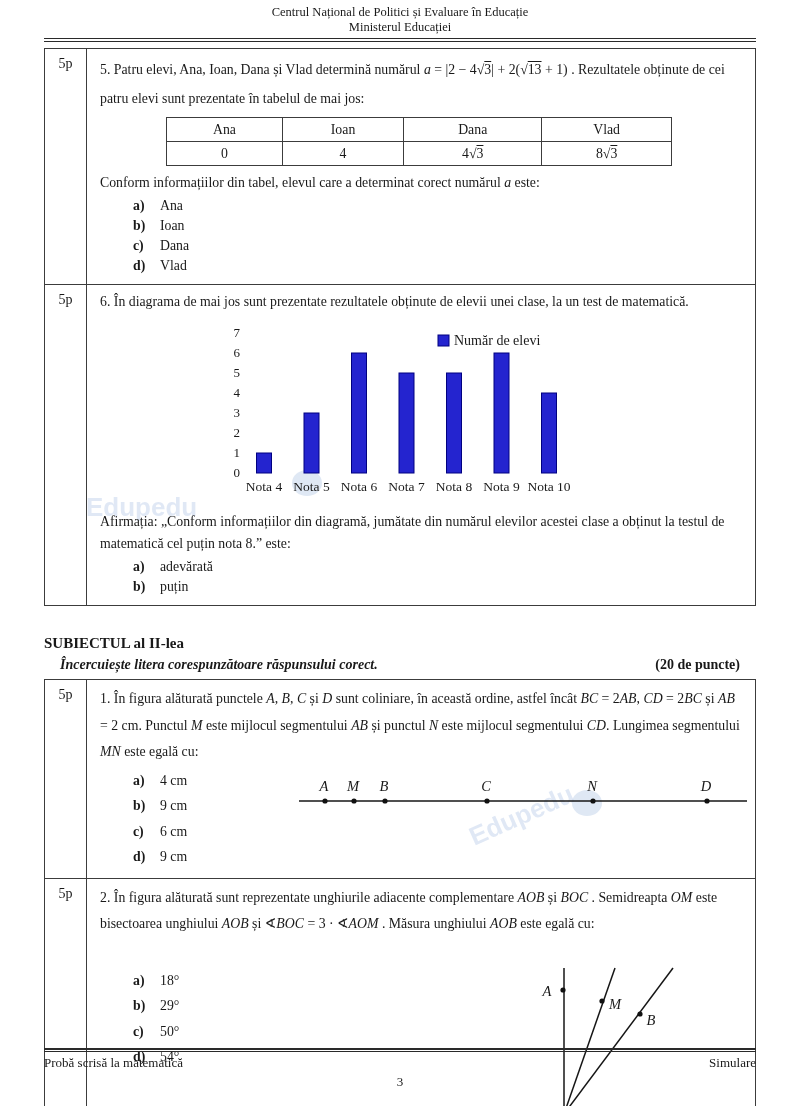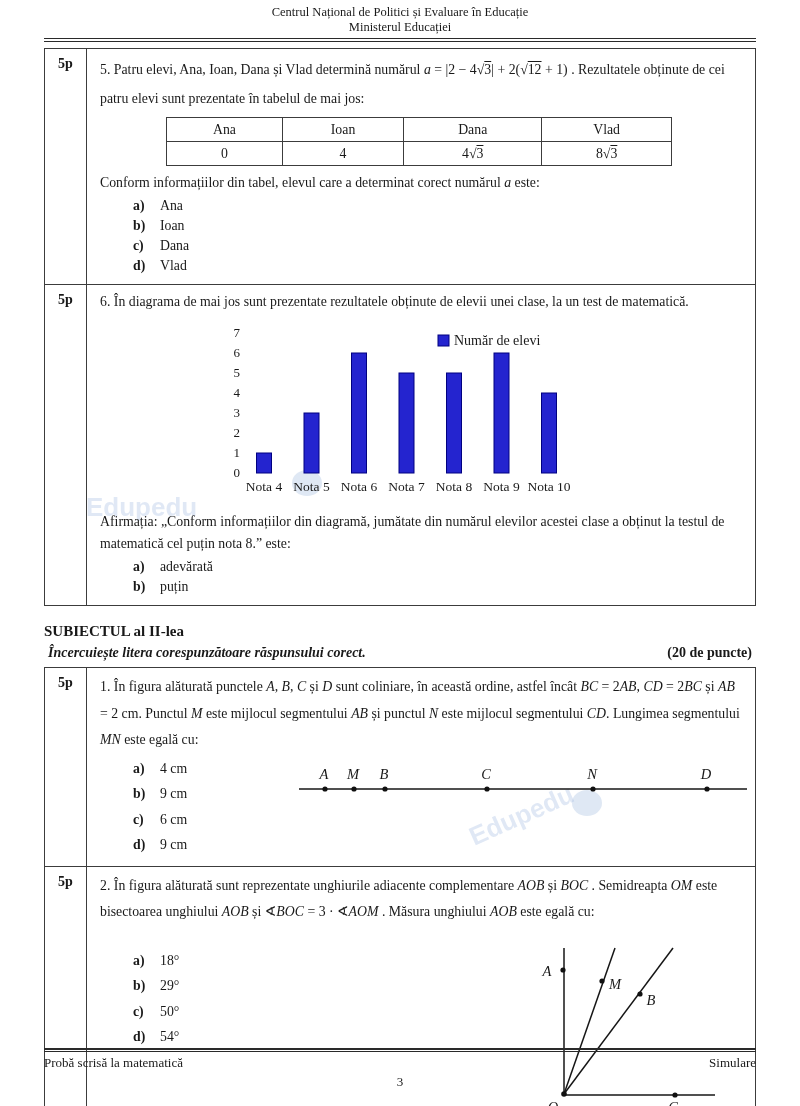--- a/index.html
+++ b/index.html
@@ -7,38 +7,38 @@
   html,body{background:#ffffff}
   .page{width:800px;height:1106px;margin:0 auto;background:#fff;position:relative;
         font-family:"Liberation Serif",serif;color:#191919;overflow:hidden}
   .content{position:relative;z-index:1;padding:5px 44px 0}
   
   .hdr{text-align:center;font-size:12.5px;line-height:15px}
   .rule{height:4px;border-top:1px solid #2a2a2a;border-bottom:1px solid #2a2a2a;margin-top:3px}
   
   table.sec{width:100%;border-collapse:collapse;margin-top:6px}
   table.sec>tbody>tr>td{border:1px solid #3c3c3c;vertical-align:top}
-  td.pts{width:42px;text-align:center;font-weight:bold;font-size:14px;padding-top:7px}
+  td.pts{width:42px;text-align:center;font-weight:normal;font-size:14px;padding-top:7px}
   td.qc{padding:6px 10px 8px 13px;font-size:13.8px}
   .qt{line-height:22px}
   .qt.f{line-height:29px}
   .sec2 .qt{line-height:26.5px}
   i{font-style:italic}
   
   .opts{list-style:none;margin:2px 0 0 33px;padding:0}
   .opts li{line-height:20px}
   .opts.wide li{line-height:25.5px}
   .ltr{font-weight:bold;display:inline-block;width:27px}
   
   table.vals{border-collapse:collapse;margin:4px 0 6px 66px;width:506px;text-align:center;font-size:13.8px}
   table.vals td{border:1px solid #3c3c3c;height:24px;padding:1px 4px}
   .rd{text-decoration:overline}
   
-  .sec2title{font-size:15px;font-weight:bold;margin:17px 0 3px}
-  .instr{display:flex;justify-content:space-between;font-weight:bold;font-size:14px;margin:5px 4px 4px}
+  .sec2title{font-size:15px;font-weight:bold;margin:29px 0 3px}
+  .instr{display:flex;justify-content:space-between;font-weight:bold;font-size:14px;margin:5px 16px 4px}
   .instr .it{font-style:italic}
   
   #chart-wrap{margin:12px 0 4px 116px;width:430px}
   .bar{fill:#2424cf;stroke:#000080;stroke-width:1}
   .ytick{font-size:13px;text-anchor:end;fill:#191919}
   .xtick{font-size:13.5px;text-anchor:middle;fill:#191919}
   .legendtxt{font-size:14px;fill:#191919}
   
   .figrel{position:relative}
   #line-fig{position:absolute;right:-4px;top:6px}
@@ -73,21 +73,21 @@
       <div>Centrul Național de Politici și Evaluare în Educație</div>
       <div>Ministerul Educației</div>
     </div>
     <div class="rule"></div>
 
     <table class="sec">
       <tbody>
         <tr>
           <td class="pts">5p</td>
           <td class="qc">
-            <p class="qt f">5. Patru elevi, Ana, Ioan, Dana și Vlad determină numărul  <i>a</i> = |2 − 4<span class="sq">√<span class="rd">3</span></span>| + 2(<span class="sq">√<span class="rd">12</span></span> + 1) .  Rezultatele obținute de cei patru elevi sunt prezentate în tabelul de mai jos:</p>
+            <p class="qt f">5. Patru elevi, Ana, Ioan, Dana și Vlad determină numărul  <i>a</i> = |2 − 4<span class="sq">√<span class="rd">3</span></span>| + 2(<span class="sq">√<span class="rd">13</span></span> + 1) .  Rezultatele obținute de cei patru elevi sunt prezentate în tabelul de mai jos:</p>
             <table class="vals">
               <tbody>
                 <tr>
 
                 <td>Ana</td>
                     <td>Ioan</td>
                     <td>Dana</td>
                     <td>Vlad</td>
                   </tr>
                 <tr>
@@ -217,21 +217,21 @@
               </svg>
             </div>
           </td>
         </tr>
 
         <tr>
           <td class="pts">5p</td>
           <td class="qc">
             <p class="qt">2. În figura alăturată sunt reprezentate unghiurile adiacente complementare  <i>AOB</i>  și  <i>BOC</i> . Semidreapta  <i>OM</i> este bisectoarea unghiului  <i>AOB</i>  și  ∢<i>BOC</i> = 3 · ∢<i>AOM</i> . Măsura unghiului  <i>AOB</i>  este egală cu:</p>
             <div class="figrel" style="height:196px">
-              <ol class="opts wide" style="margin-top:22px">
+              <ol class="opts wide" style="margin-top:30px">
 
                   <li>
                     <span class="ltr">a)</span><span>18°</span>
                   </li>
 
                   <li>
                     <span class="ltr">b)</span><span>29°</span>
                   </li>
 
                   <li>

